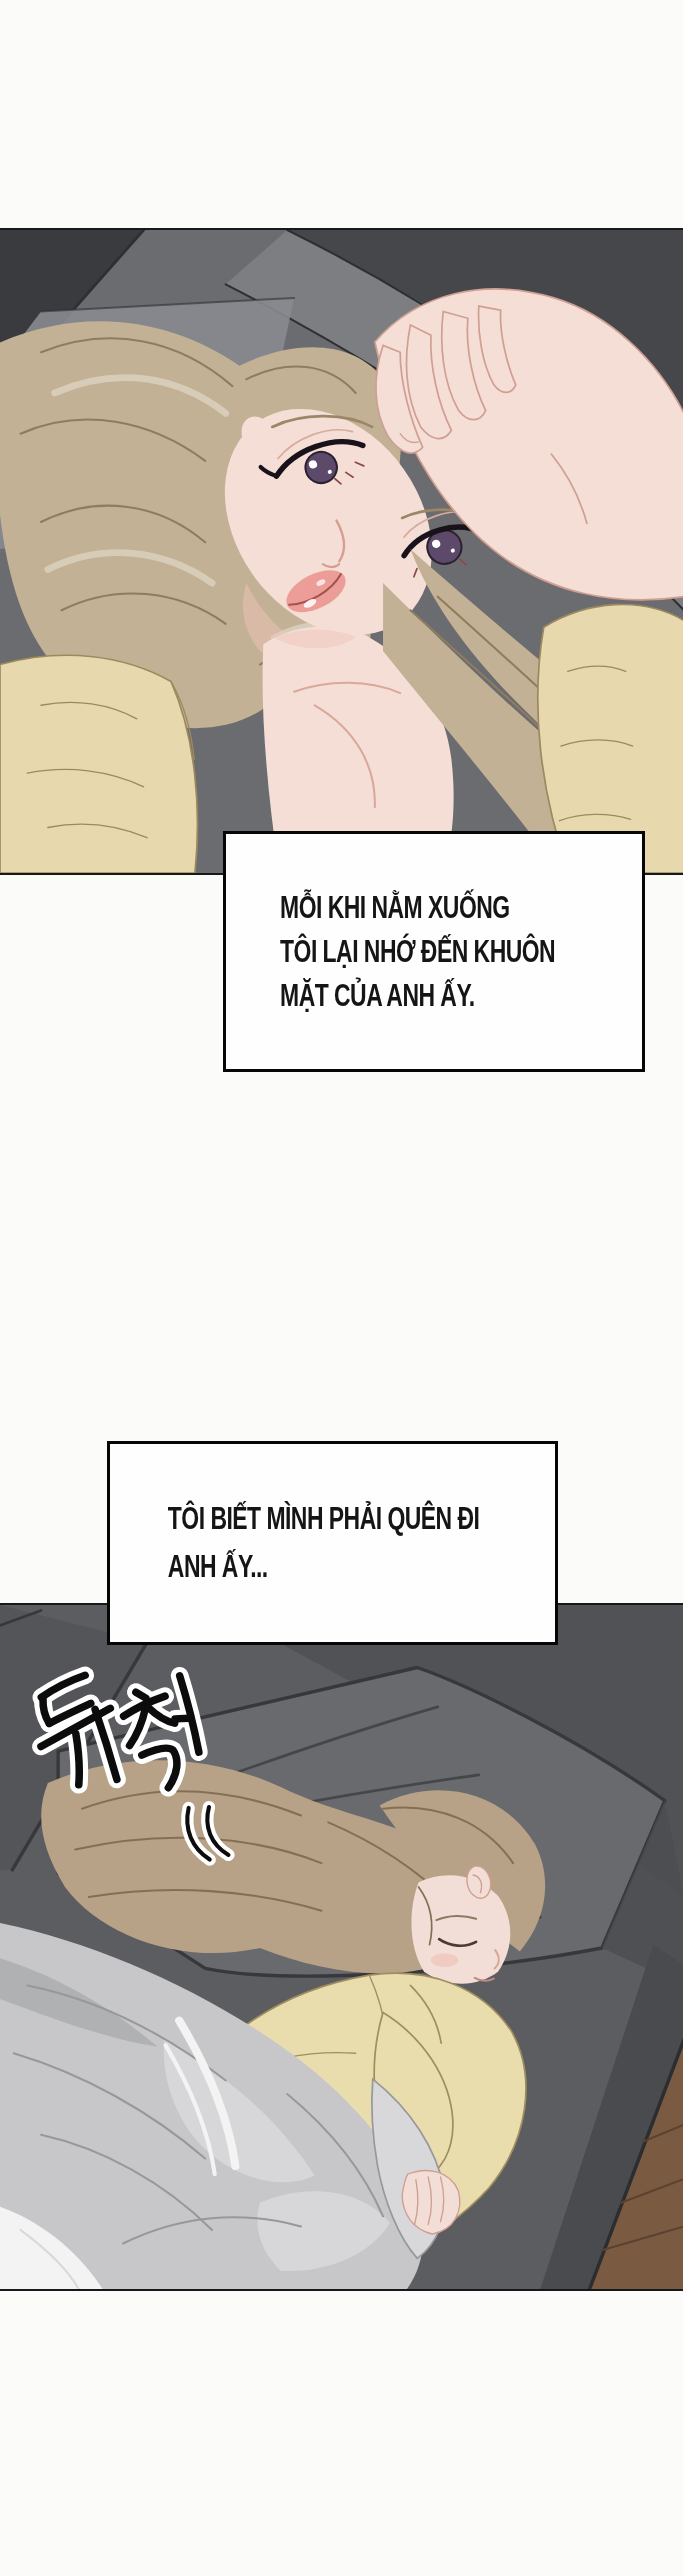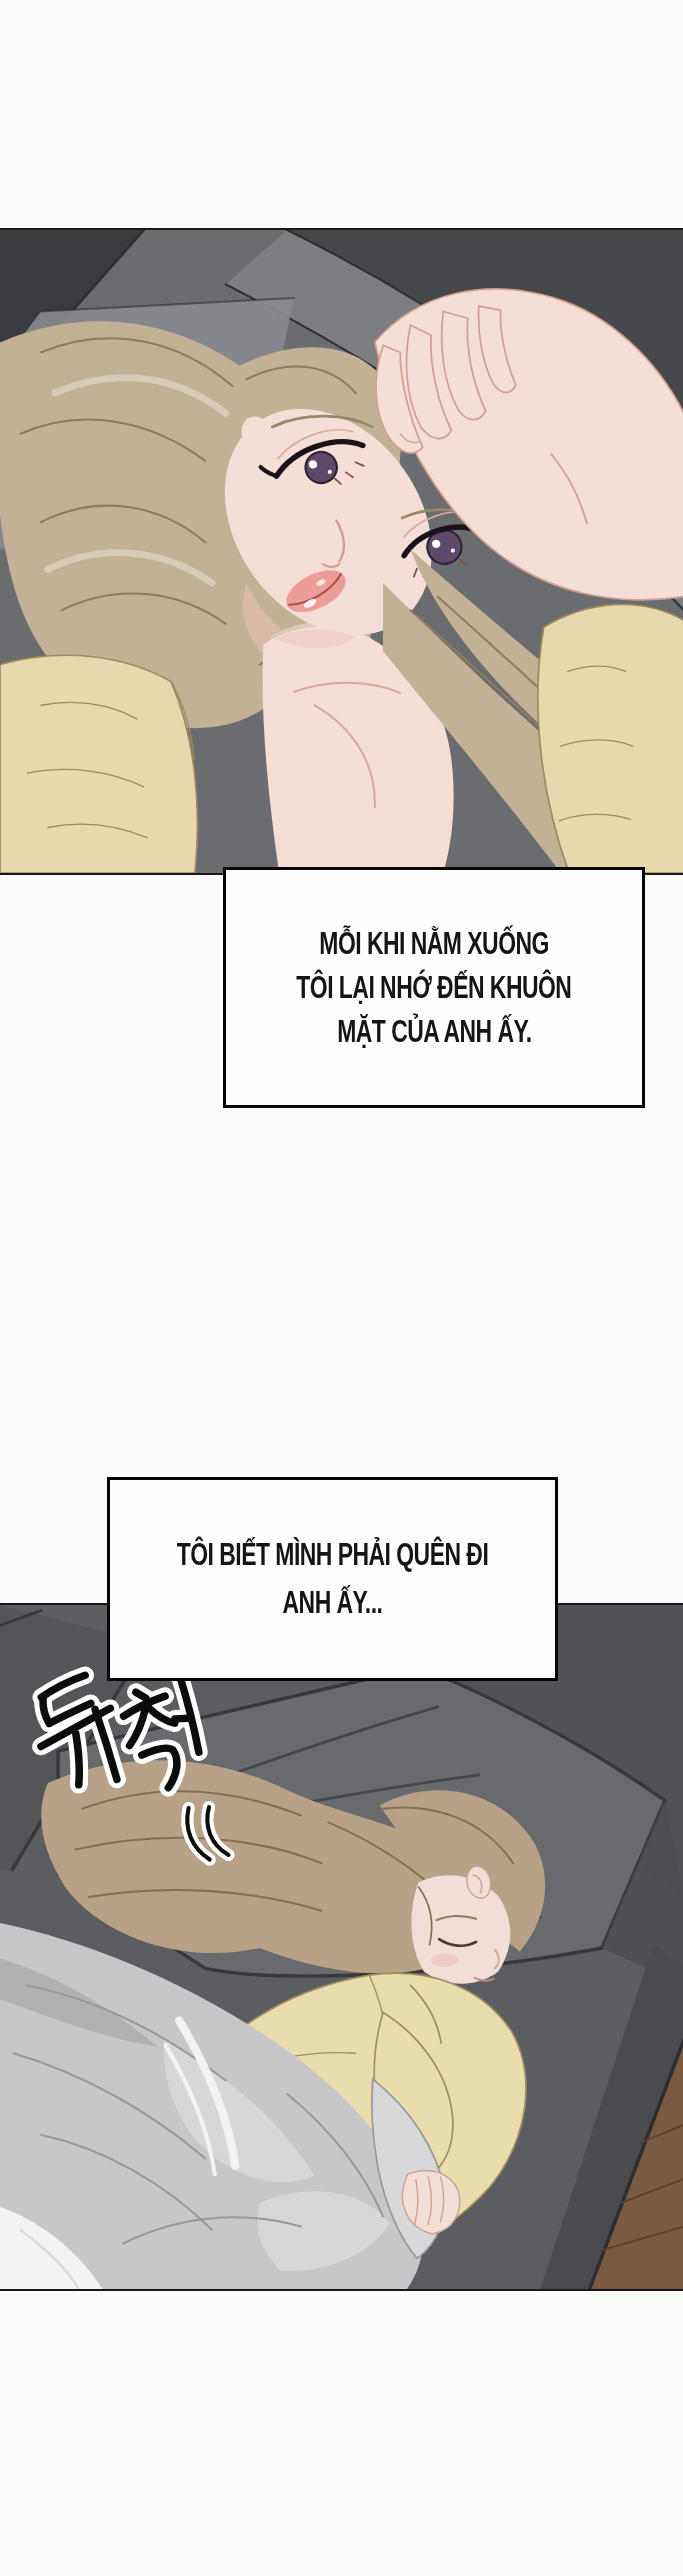--- a/index.html
+++ b/index.html
@@ -13,21 +13,21 @@
     border-top:2.1px solid #17181b;border-bottom:2.1px solid #17181b;
     overflow:hidden;z-index:1;
   }
   #panel1{top:228px;height:647px;}
   #panel2{top:1603px;height:688px;}
   .panel svg{display:block;width:100%;height:100%;}
 
   .nbox{
     position:absolute;z-index:2;box-sizing:border-box;
     background:#fefefe;border:3.4px solid #060606;
-    display:flex;flex-direction:column;align-items:center;justify-content:center;margin-top:36px;
+    display:flex;flex-direction:column;justify-content:center;
   }
   #nbox1{left:223px;top:831px;width:422px;height:241px;}
   #nbox2{left:107px;top:1441px;width:451px;height:204px;}
   .nline{
     font-weight:700;font-size:31px;line-height:44px;color:#151515;
     letter-spacing:-0.7px;white-space:nowrap;transform:scaleX(0.74);
   }
   #nbox2 .nline{line-height:48px;}
 
   .sline{fill:none;stroke-linecap:round;stroke-linejoin:round;}

